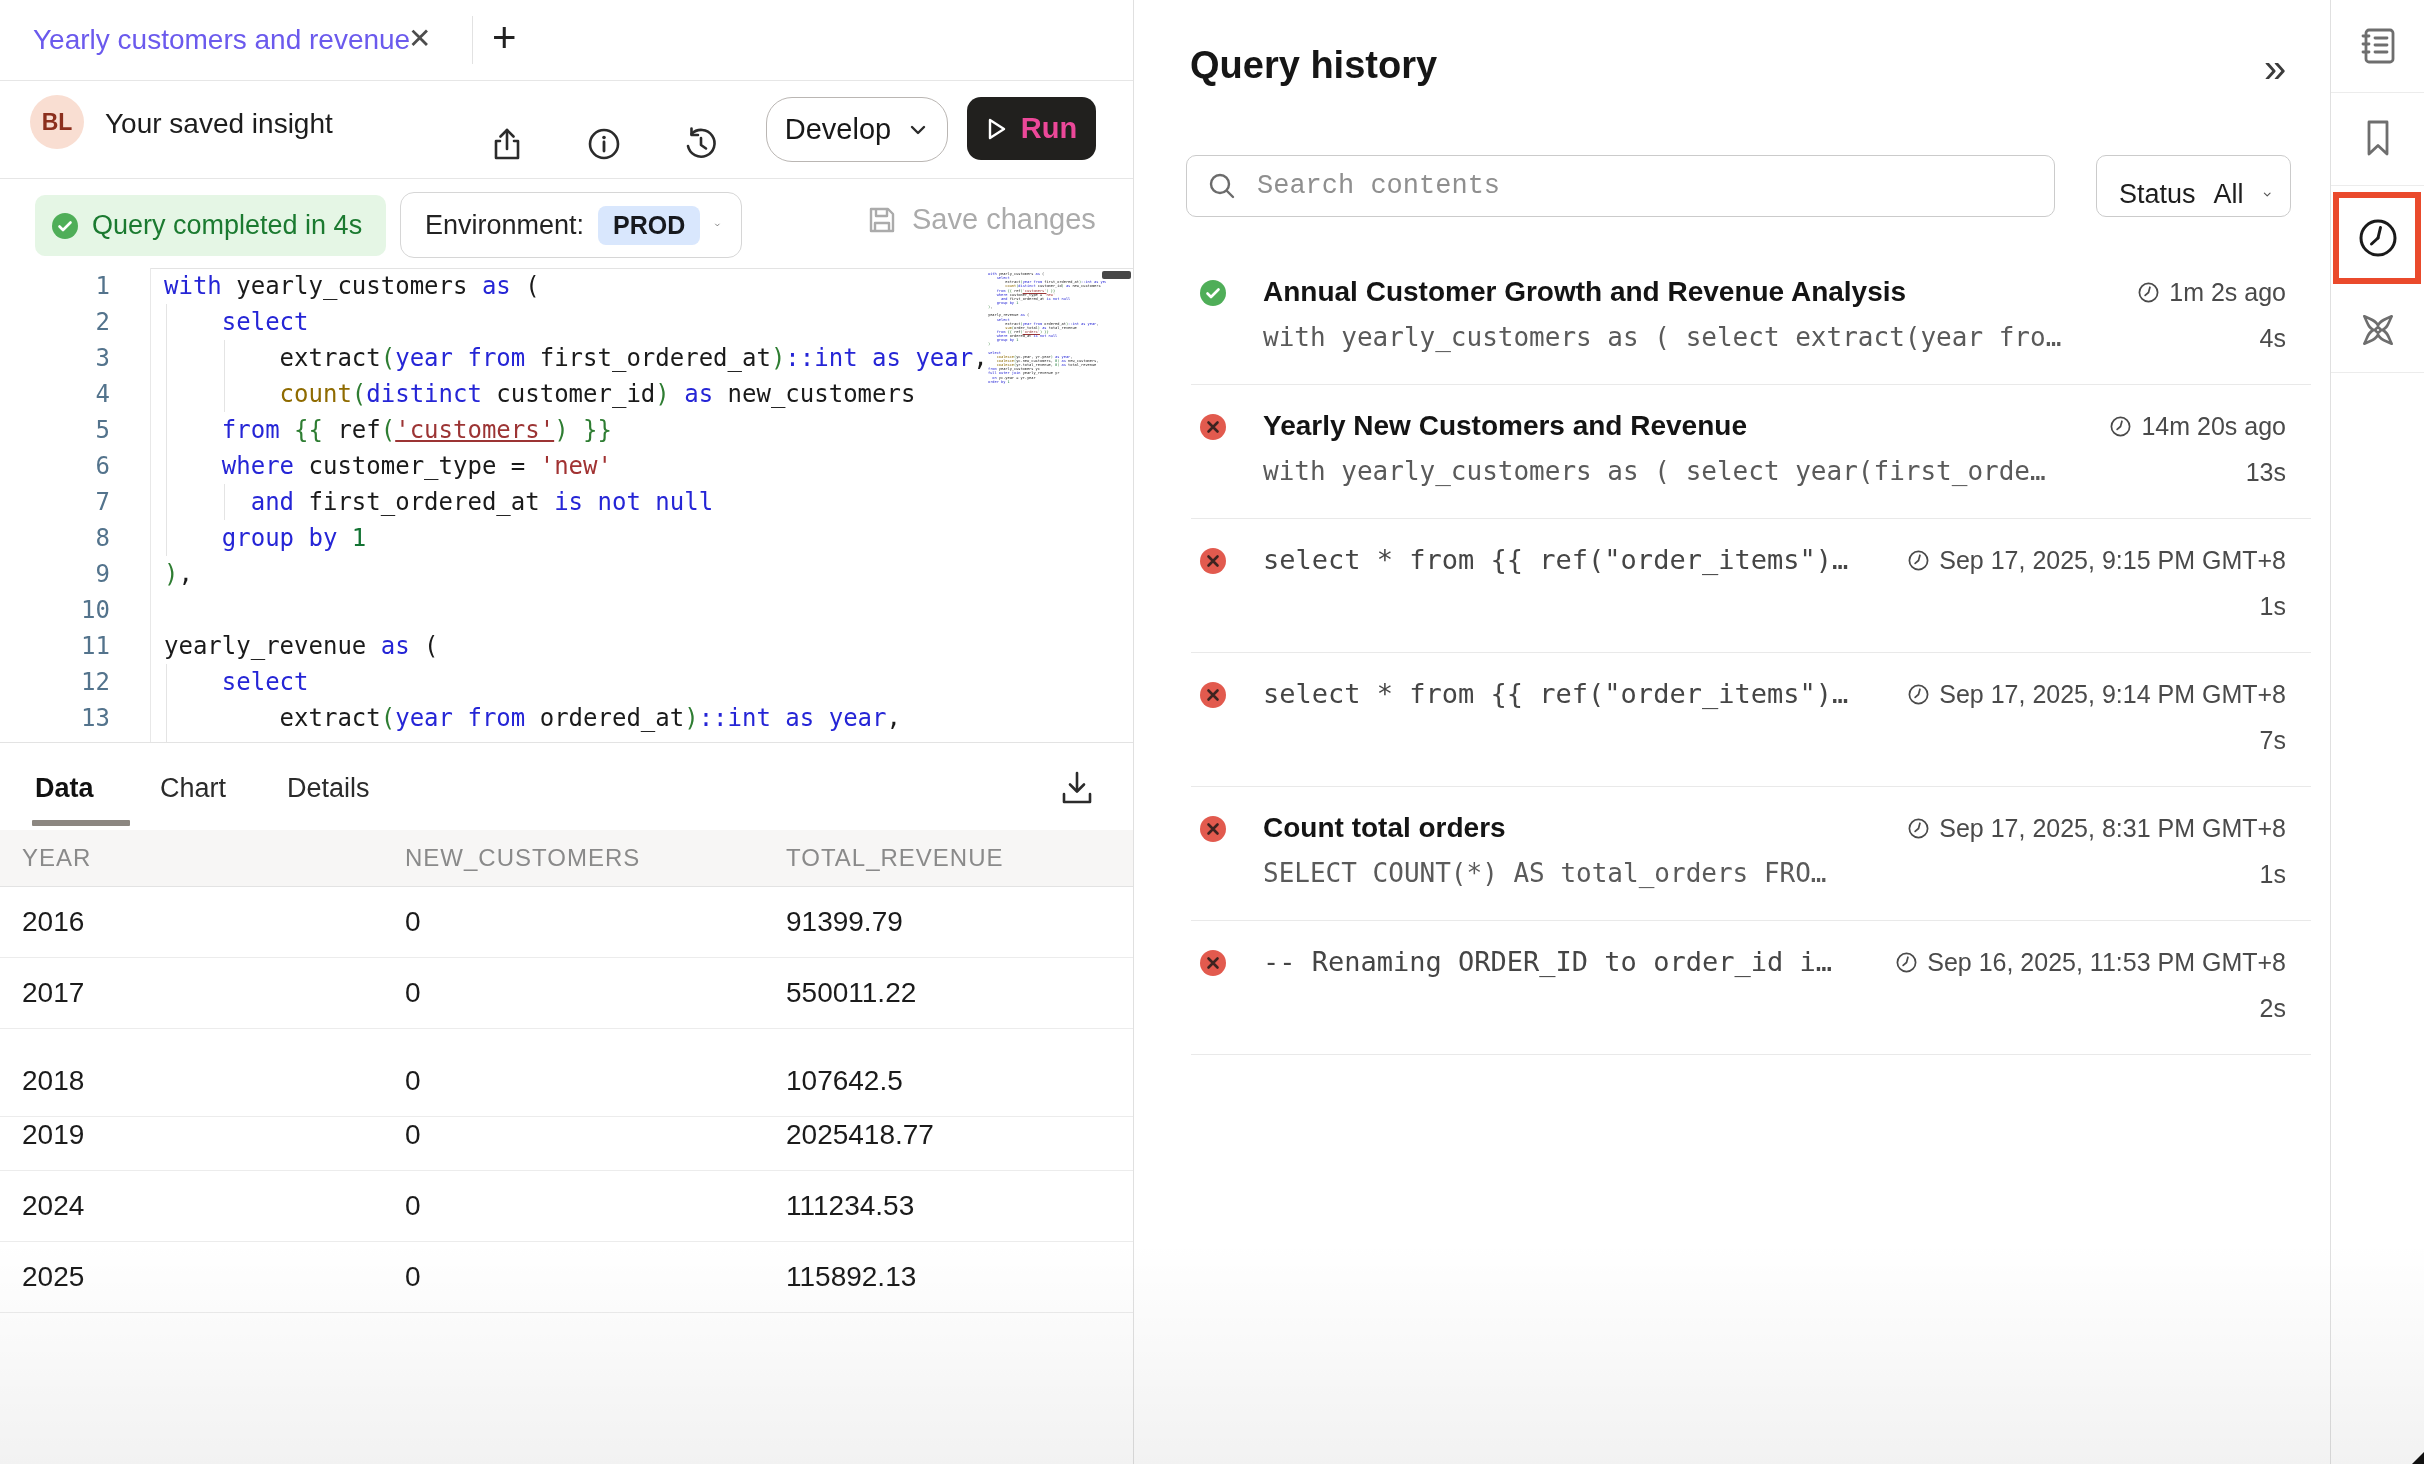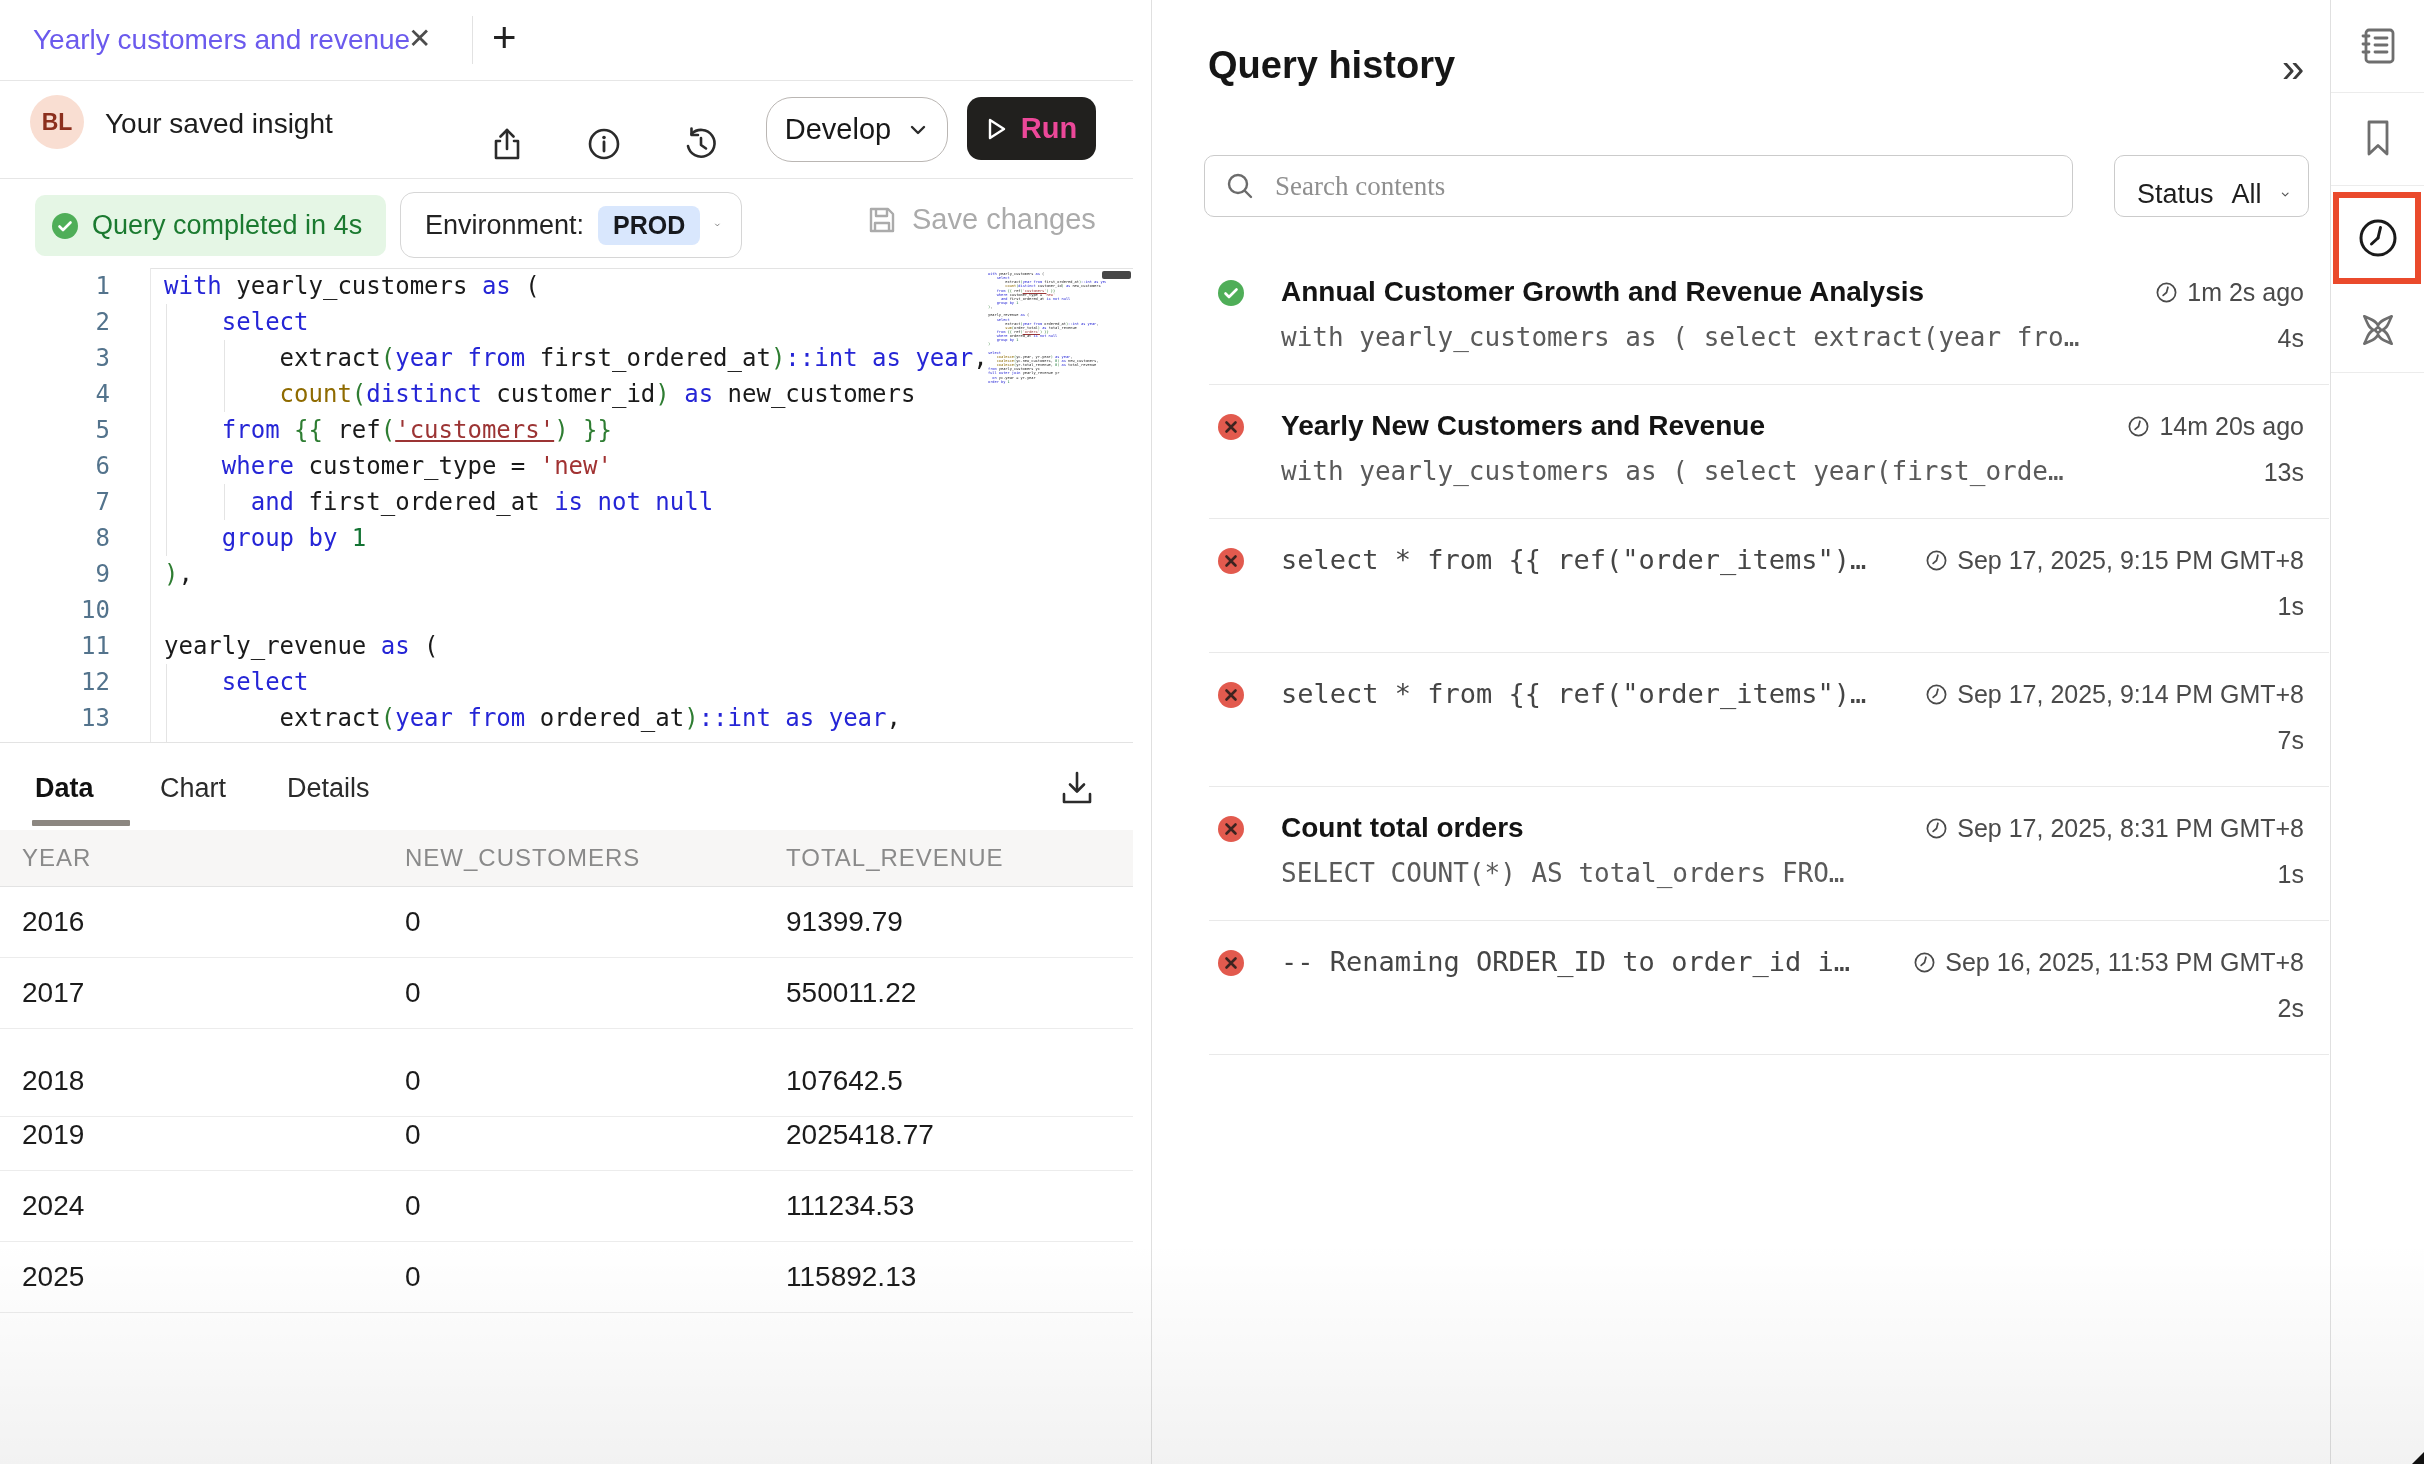--- a/index.html
+++ b/index.html
@@ -73,27 +73,27 @@
   .res-tab.active{font-weight:700;color:#111;}
   #tab-underline{left:32px;top:820px;width:98px;height:6px;background:#8c8781;border-radius:1px;}
   #dl-btn{left:1055px;top:766px;}
   #table-header{left:0;top:830px;width:1133px;height:56px;background:#f7f6f5;border-bottom:1px solid #e3e3e3;}
   .th{position:absolute;top:14px;font-size:24px;letter-spacing:1px;color:#8a8a8a;font-weight:500;}
   .tr{position:absolute;left:0;width:1133px;height:71px;border-bottom:1px solid #ececec;}
   .td{position:absolute;top:20px;font-size:28px;color:#1b1b1b;}
   .c0{left:22px;} .c1{left:405px;} .c2{left:786px;}
 
   
-  #right-panel{left:1133px;top:0;width:1197px;height:1464px;border-left:1px solid #e0e0e0;box-sizing:border-box;margin-left:18px;}
+  #right-panel{left:1133px;top:0;width:1197px;height:1464px;border-left:1px solid #e0e0e0;box-sizing:border-box;}
   #qh-title{left:56px;top:44px;font-size:38px;font-weight:600;color:#161616;}
   #collapse-icon{left:1130px;top:48px;font-size:40px;color:#3c3c3c;cursor:pointer;line-height:40px;}
   #search-box{left:52px;top:155px;width:869px;height:62px;border:1.5px solid #cbcbcb;border-radius:10px;
               box-sizing:border-box;display:flex;align-items:center;gap:18px;padding:0 20px;background:#fff;}
   #search-input{border:none;outline:none;flex:1;font-size:27px;color:#4c1d95;background:transparent;
-                font-family:Liberation Serif, serif;}
+                font-family:Liberation Mono, monospace;}
   #search-input::placeholder{color:#8f8f8f;}
   #status-filter{left:962px;top:155px;width:195px;height:62px;border:1.5px solid #cbcbcb;border-radius:10px;
                  box-sizing:border-box;display:flex;align-items:center;gap:18px;padding:16px 18px 0 22px;background:#fff;cursor:pointer;}
   #status-filter .lbl{font-size:27px;color:#1e1e1e;}
   #status-filter .val{font-size:27px;color:#1e1e1e;font-weight:500;}
   .qh-item{position:absolute;left:0;width:1197px;height:134px;cursor:pointer;}
   .qh-divider{position:absolute;left:57px;width:1120px;height:1px;background:#e9e9e9;}
   .qh-icon{position:absolute;left:65px;top:29px;}
   .qh-title{position:absolute;left:129px;top:26px;font-size:28px;font-weight:600;color:#141414;white-space:nowrap;}
   .qh-title.mono{font-family:"DejaVu Sans Mono",monospace;font-weight:400;font-size:27px;color:#454545;}

